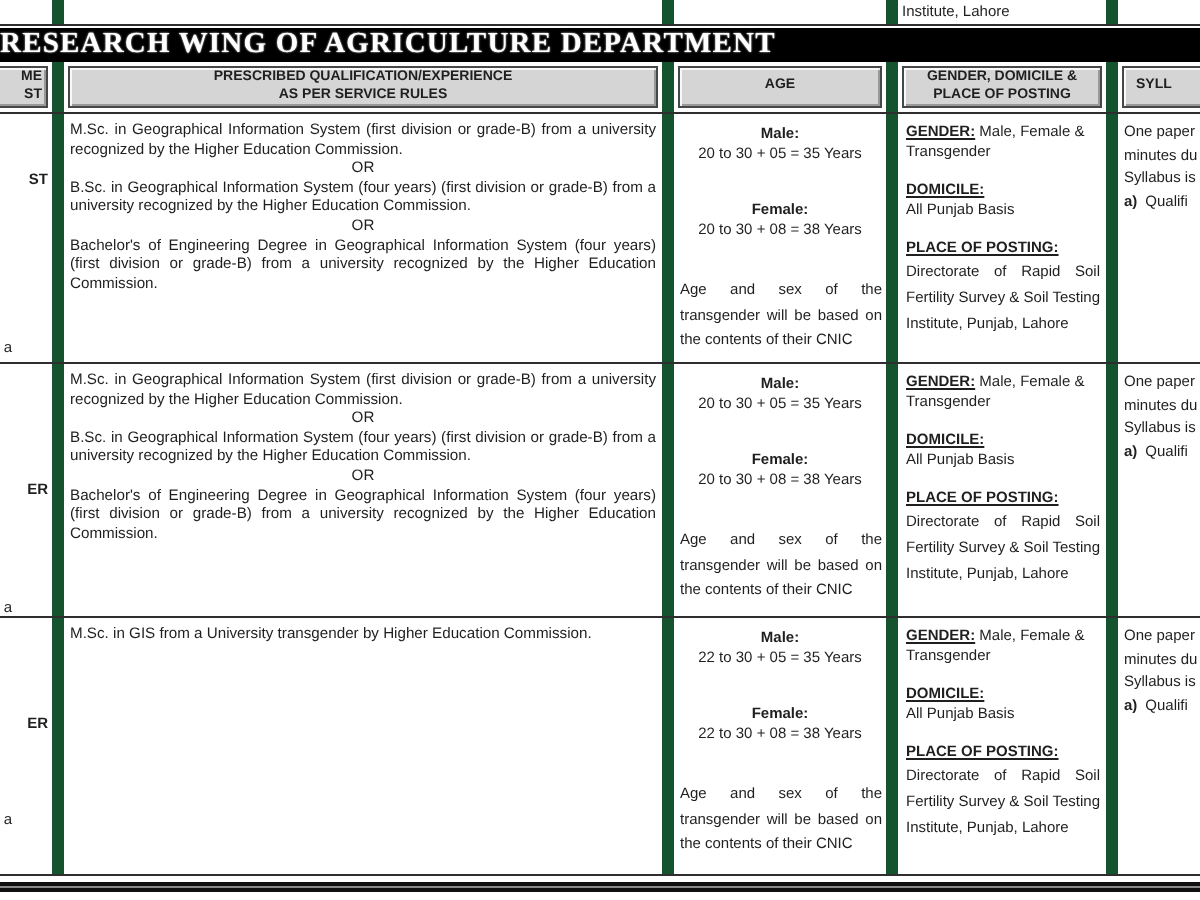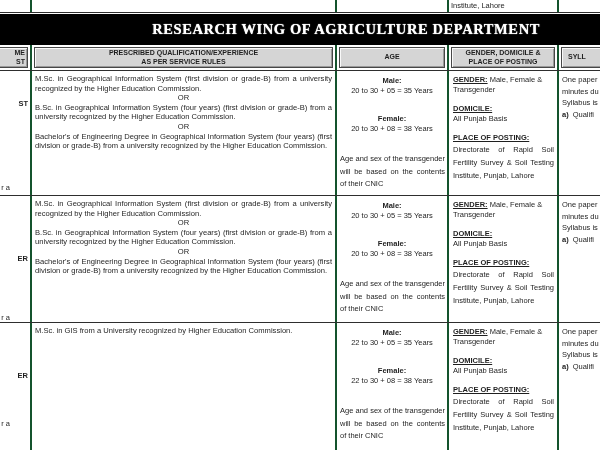--- a/index.html
+++ b/index.html
@@ -2,32 +2,31 @@
 <html><head>
 <meta charset="utf-8">
 <style>
   * { margin:0; padding:0; box-sizing:border-box; }
   html,body { background:#fff; }
   .page {
     position:relative; width:600px; height:450px; background:#ffffff;
     font-family:"Liberation Sans", sans-serif; color:#1f1f1f; overflow:hidden;
   }
   .trow { display:grid; grid-template-columns:32px 305px 112px 110px 41px; width:600px; }
-  .cell { border-right:2px solid #14532d; position:relative; overflow:hidden; }
+  .cell { border-right:6px solid #14532d; position:relative; overflow:hidden; }
   .cell:last-child { border-right:none; }
 
   
   .top-row { height:13px; border-bottom:1px solid #2e2e2e; }
   .top-row .cell { font-size:7.5px; line-height:11px; padding-left:2px; white-space:nowrap; }
   .gap1 { height:1px; background:#fff; }
 
   
   .banner {
-    height:31px; background:#000; color:#fff; display:flex; align-items:center; justify-content:flex-end;
-    padding-right:60px;
+    height:17px; background:#000; color:#fff; display:flex; align-items:center; justify-content:flex-start;
   }
   .banner-text {
     font-family:"Liberation Serif", serif; font-weight:bold; font-size:14.5px; letter-spacing:.6px;
     white-space:nowrap; text-shadow:0 0 1px #fff;
   }
 
   
   .head-row { height:26px; border-bottom:1px solid #2e2e2e; background:#fff; }
   .hbox {
     position:absolute; top:2px; bottom:2px; left:2px; right:2px;
@@ -193,21 +192,21 @@
       <div class="syl-line"><span class="syl-bullet">a)</span><span>Qualifi</span></div>
     </div>
   </div>
 
   <div class="trow body-row r3">
     <div class="cell post-cell">
       <span class="post-title" style="top:48px">ER</span>
       <span class="post-sub" style="top:96px">r a</span>
     </div>
     <div class="cell qual-cell">
-      <div class="q-p">M.Sc. in GIS from a University recognized by Higher Education Commission.</div>
+      <div class="q-p">M.Sc. in GIS from a University transgender by Higher Education Commission.</div>
     </div>
     <div class="cell age-cell">
       <div class="age-label">Male:</div>
       <div>22 to 30 + 05 = 35 Years</div>
       <div class="age-label age-block2">Female:</div>
       <div>22 to 30 + 08 = 38 Years</div>
       <div class="age-note">Age and sex of the transgender will be based on the contents of their CNIC</div>
     </div>
     <div class="cell gen-cell">
       <div><span class="gen-label">GENDER:</span><span> Male, Female &amp; Transgender</span></div>

